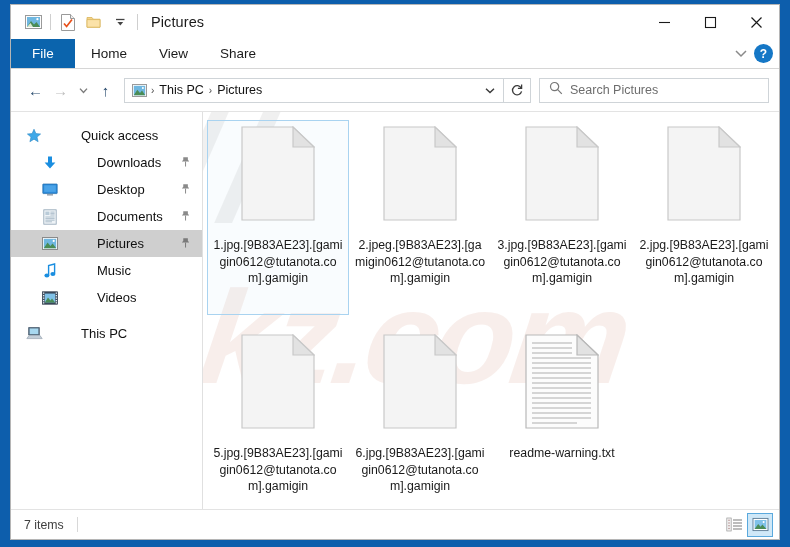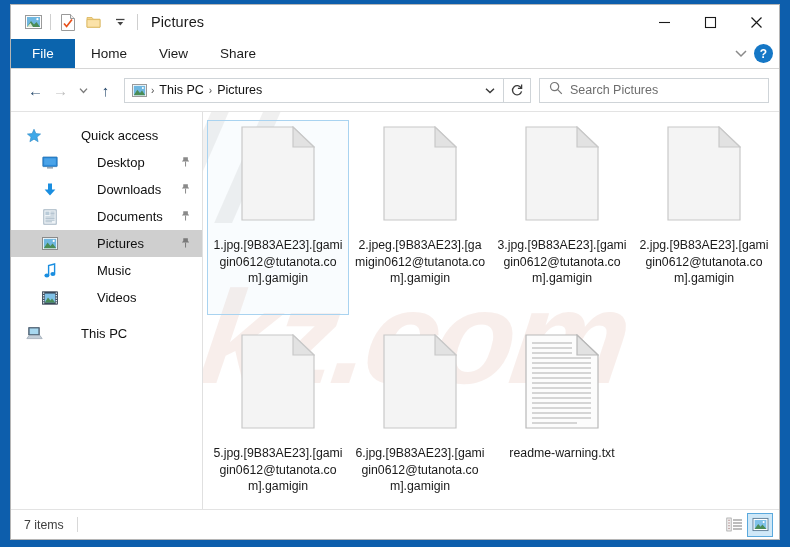--- a/index.html
+++ b/index.html
@@ -491,42 +491,42 @@
           <div class="nav-ico">
             <svg width="16" height="16" viewBox="0 0 16 16">
               <path d="M8 1.2 L9.9 5.6 L14.6 6 L11 9.1 L12.1 13.7 L8 11.2 L3.9 13.7 L5 9.1 L1.4 6 L6.1 5.6 Z" fill="#3fa8e8" stroke="#2b88c4" stroke-width="0.6"></path>
             </svg>
           </div>
           <div class="nav-label">Quick access</div>
         </div>
 
         <div class="nav-item lvl1">
           <div class="nav-ico">
+            <svg width="16" height="16" viewBox="0 0 16 16">
+              <path d="M6 1.4 H10 V7.6 H13.4 L8 13.4 L2.6 7.6 H6 Z" fill="#1a8ee0"></path>
+            </svg>
+          </div>
+          <div class="nav-label">Downloads</div>
+          <div class="pin">
+            <svg width="11" height="11" viewBox="0 0 11 11" style="transform:rotate(-45deg)">
+              <path d="M3.2 0.9 H7.8 V3.2 L9.2 5.1 H1.8 L3.2 3.2 Z" fill="#8a8a8a"></path>
+              <path d="M5.5 5.1 V10.1" stroke="#8a8a8a" stroke-width="1"></path>
+            </svg>
+          </div>
+        </div>
+
+        <div class="nav-item lvl1">
+          <div class="nav-ico">
             <svg width="16" height="14" viewBox="0 0 16 14">
               <rect x="0.8" y="1" width="14.4" height="9.6" rx="0.6" fill="#2b89d8" stroke="#1f6cab" stroke-width="0.7"></rect>
               <rect x="2.2" y="2.3" width="11.6" height="6.6" fill="#4aa3e8"></rect>
               <rect x="5" y="11" width="6" height="1.6" fill="#9aa6b2"></rect>
             </svg>
           </div>
           <div class="nav-label">Desktop</div>
-          <div class="pin">
-            <svg width="11" height="11" viewBox="0 0 11 11" style="transform:rotate(-45deg)">
-              <path d="M3.2 0.9 H7.8 V3.2 L9.2 5.1 H1.8 L3.2 3.2 Z" fill="#8a8a8a"></path>
-              <path d="M5.5 5.1 V10.1" stroke="#8a8a8a" stroke-width="1"></path>
-            </svg>
-          </div>
-        </div>
-
-        <div class="nav-item lvl1">
-          <div class="nav-ico">
-            <svg width="16" height="16" viewBox="0 0 16 16">
-              <path d="M6 1.4 H10 V7.6 H13.4 L8 13.4 L2.6 7.6 H6 Z" fill="#1a8ee0"></path>
-            </svg>
-          </div>
-          <div class="nav-label">Downloads</div>
           <div class="pin">
             <svg width="11" height="11" viewBox="0 0 11 11" style="transform:rotate(-45deg)">
               <path d="M3.2 0.9 H7.8 V3.2 L9.2 5.1 H1.8 L3.2 3.2 Z" fill="#8a8a8a"></path>
               <path d="M5.5 5.1 V10.1" stroke="#8a8a8a" stroke-width="1"></path>
             </svg>
           </div>
         </div>
 
         <div class="nav-item lvl1">
           <div class="nav-ico">

